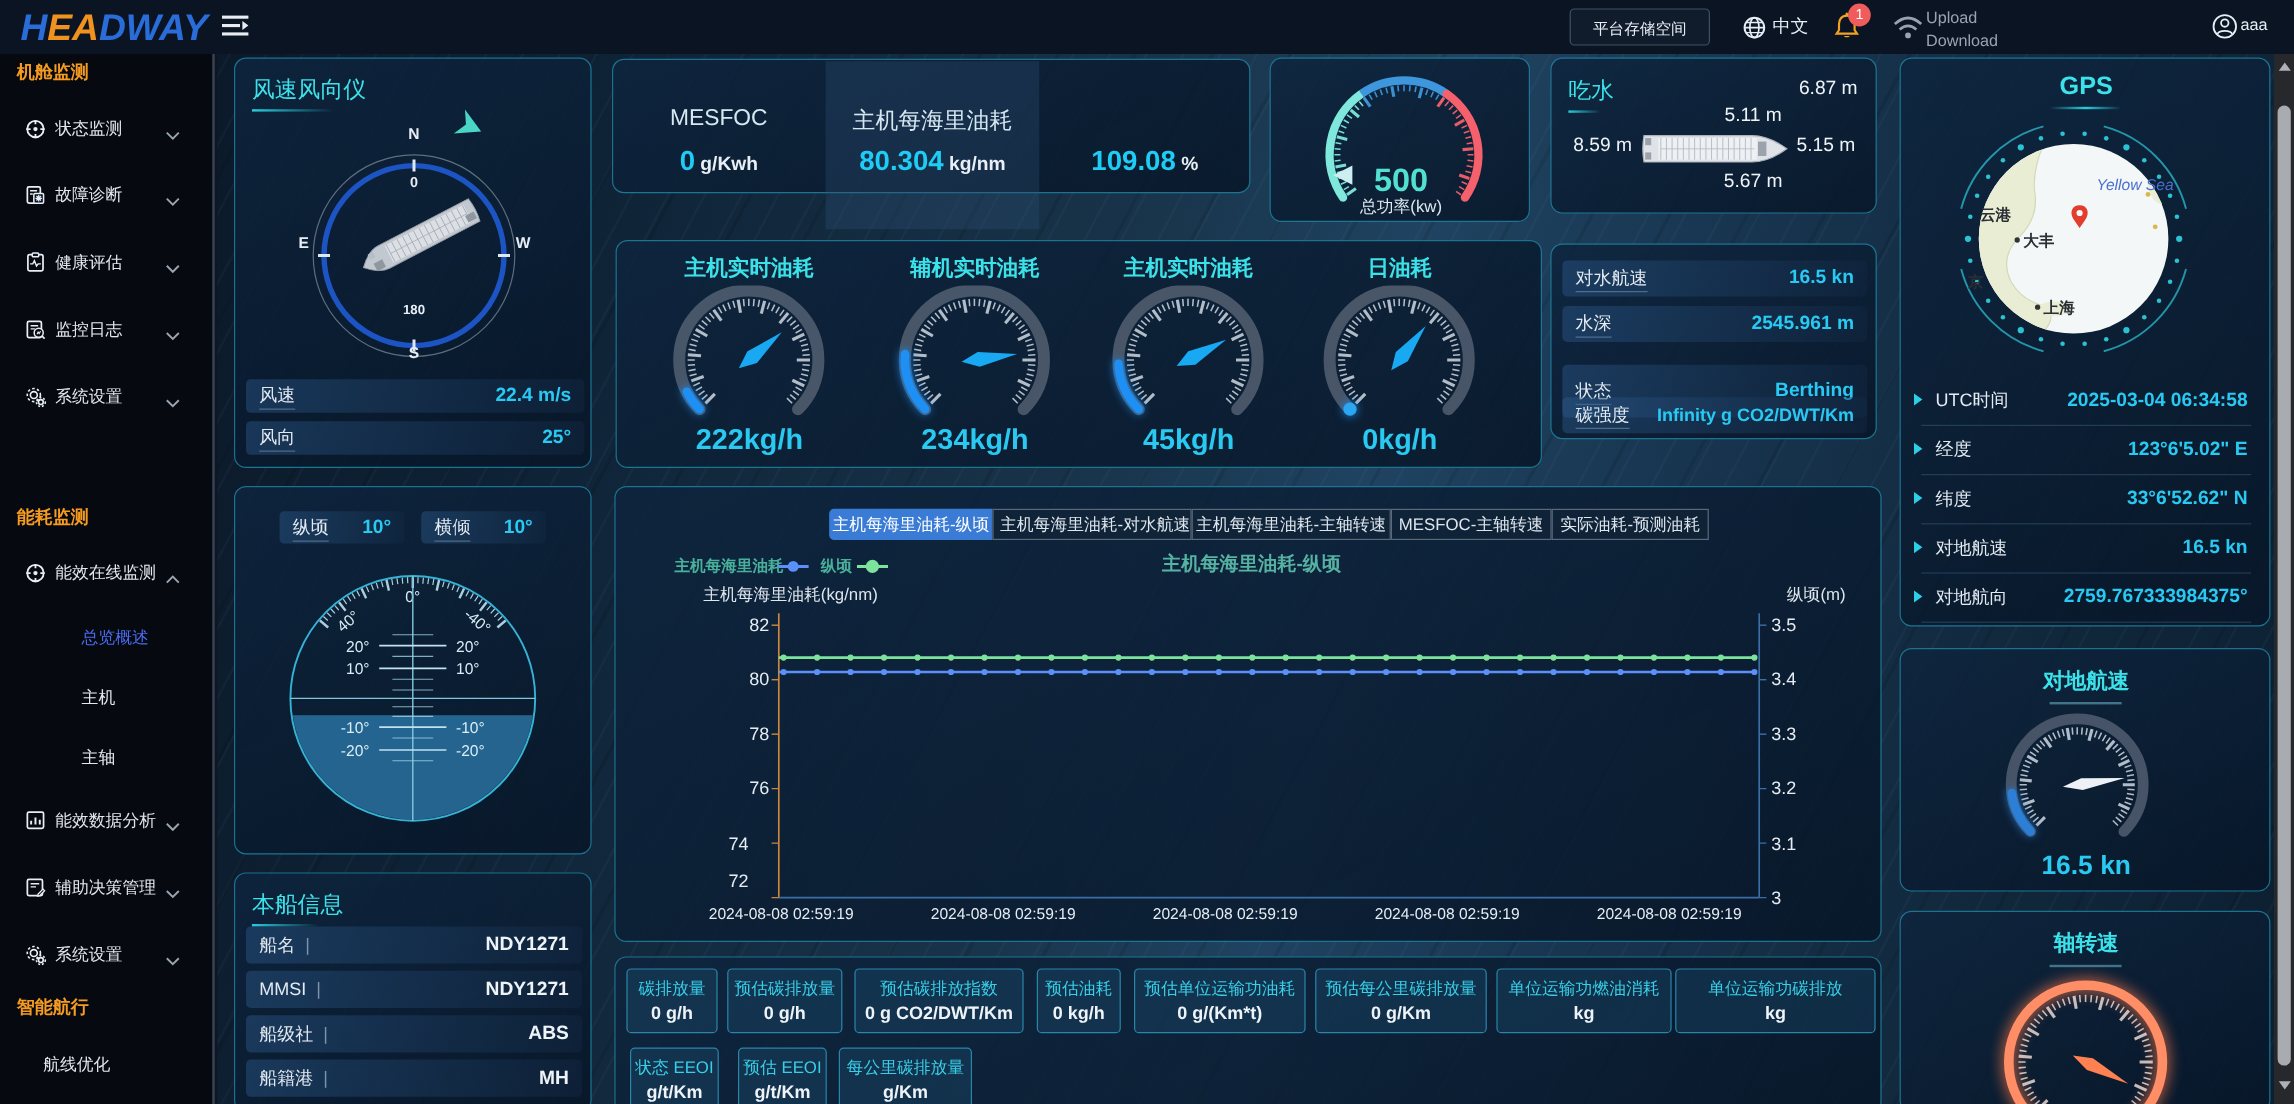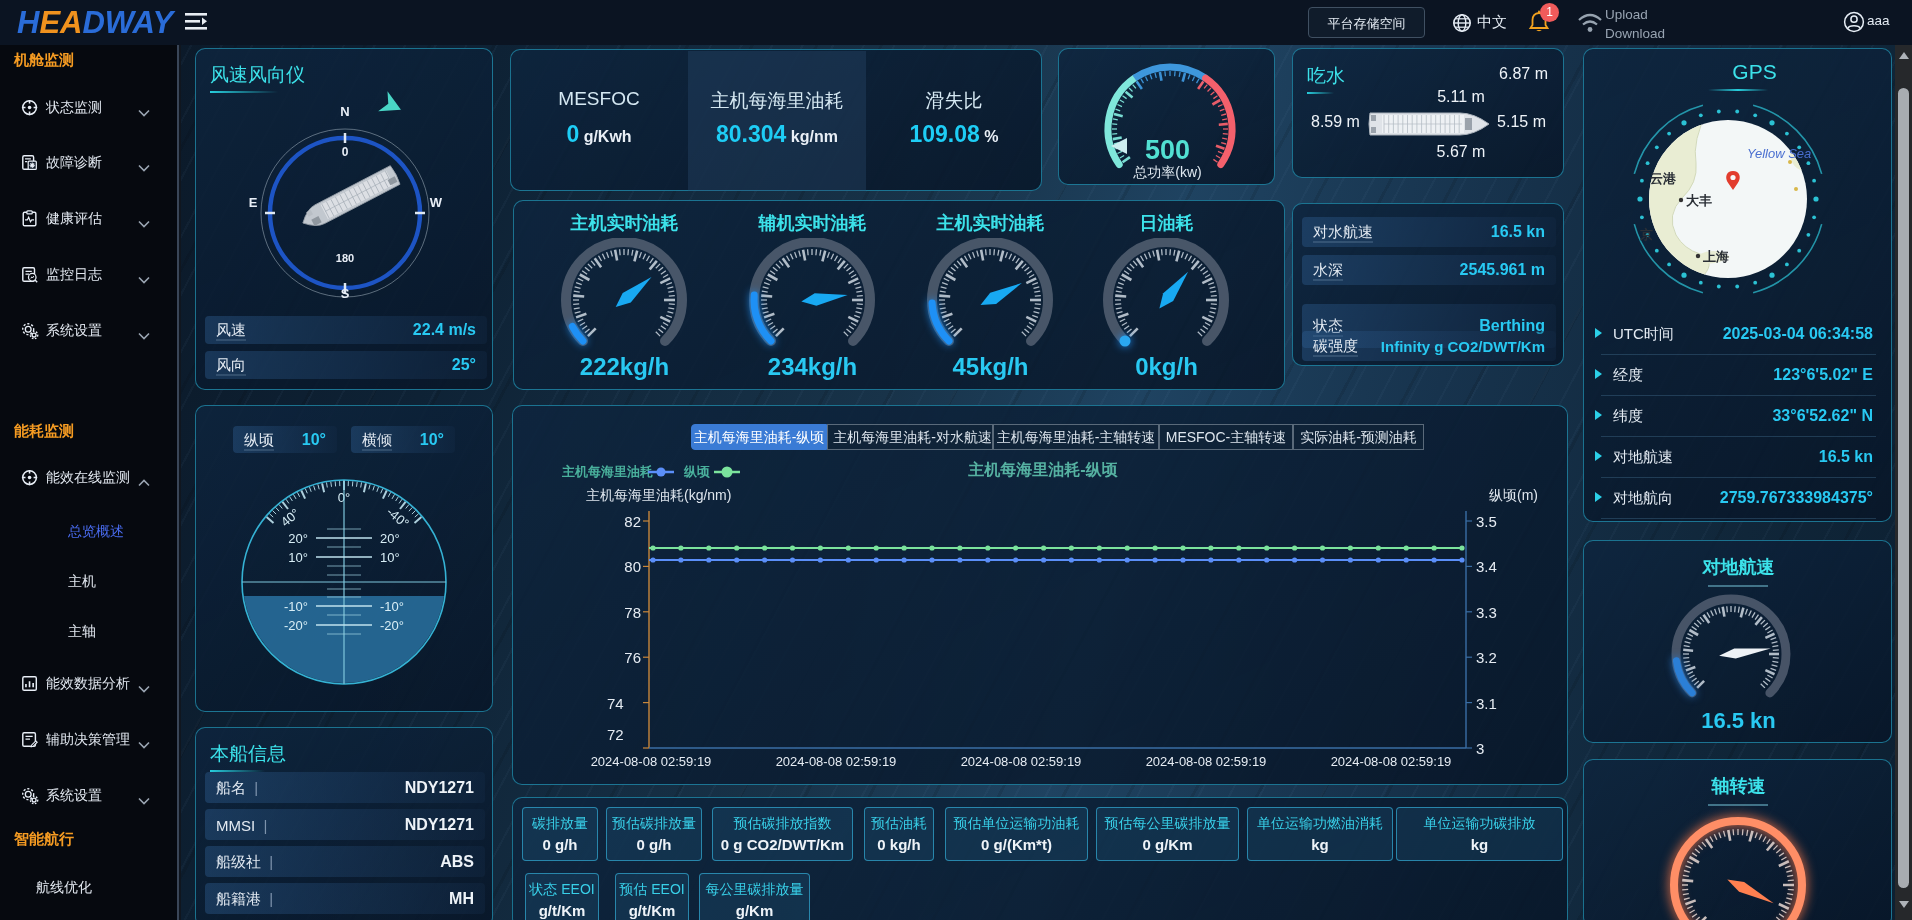--- a/index.html
+++ b/index.html
@@ -341,27 +341,26 @@
       </div>
 <div class="row" style="left:9px;top:118px;width:280px;height:31px">
         <span class="lab">船级社&nbsp;&nbsp;<span style="color:#7d93ac">|</span></span>
         <span class="valw">ABS</span>
       </div>
 <div class="row" style="left:9px;top:155px;width:280px;height:31px">
         <span class="lab">船籍港&nbsp;&nbsp;<span style="color:#7d93ac">|</span></span>
         <span class="valw">MH</span>
       </div>
 </div>
-<div class="panel" style="left:510px;top:49px;width:532px;height:142px">
+<div class="panel" style="left:510px;top:49px;width:532px;height:112px">
 <div style="position:absolute;left:177px;top:1px;width:178px;height:140px;background:rgba(48,80,118,0.32)"></div>
 <div style="position:absolute;left:-62px;top:38px;width:300px;text-align:center;color:#d5e8f2;font-size:19px">MESFOC</div>
 <div style="position:absolute;left:-62px;top:71px;width:300px;text-align:center"><span style="color:#1ecdf5;font-weight:bold;font-size:23px">0</span> <span style="color:#e9eff6;font-weight:bold;font-size:16px">g/Kwh</span></div>
 <div style="position:absolute;left:116px;top:38px;width:300px;text-align:center;color:#d5e8f2;font-size:19px">主机每海里油耗</div>
 <div style="position:absolute;left:116px;top:71px;width:300px;text-align:center"><span style="color:#1ecdf5;font-weight:bold;font-size:23px">80.304</span> <span style="color:#e9eff6;font-weight:bold;font-size:16px">kg/nm</span></div>
-<div style="position:absolute;left:293px;top:38px;width:300px;text-align:center;color:#d5e8f2;font-size:19px">滑失比</div>
 <div style="position:absolute;left:293px;top:71px;width:300px;text-align:center"><span style="color:#1ecdf5;font-weight:bold;font-size:23px">109.08</span> <span style="color:#e9eff6;font-weight:bold;font-size:16px">%</span></div>
 </div>
 <div class="panel" style="left:1058px;top:48px;width:217px;height:137px">
 <svg width="217" height="137" viewBox="0 0 217 137" style="position:absolute;left:0;top:0">
         <path d="M 60.21 115.56 A 62 62 0 0 1 75.44 29.21" fill="none" stroke="#7fe7db" stroke-width="7" stroke-linecap="round"></path>
         <path d="M 75.44 29.21 A 62 62 0 0 1 146.56 29.21" fill="none" stroke="#3e97dc" stroke-width="7" stroke-linecap="butt"></path>
         <path d="M 146.56 29.21 A 62 62 0 0 1 161.79 115.56" fill="none" stroke="#f4606c" stroke-width="7" stroke-linecap="round"></path>
         <line x1="63.5" y1="113.3" x2="70.9" y2="108.1" stroke="#7fe7db" stroke-width="2.6" stroke-opacity="0.95"></line>
         <line x1="60.8" y1="109.0" x2="65.1" y2="106.5" stroke="#7fe7db" stroke-width="1.3" stroke-opacity="0.95"></line>
         <line x1="58.4" y1="104.5" x2="63.0" y2="102.4" stroke="#7fe7db" stroke-width="1.3" stroke-opacity="0.95"></line>
@@ -893,21 +892,21 @@
 <div class="tile" style="left:102px;top:75px;width:74px">
         <div class="tl">预估 EEOI</div>
         <div class="tv">g/t/Km</div>
       </div>
 <div class="tile" style="left:186px;top:75px;width:111px">
         <div class="tl">每公里碳排放量</div>
         <div class="tv">g/Km</div>
       </div>
 </div>
 <div class="panel" style="left:1583px;top:48px;width:309px;height:474px">
-<div style="position:absolute;left:16px;top:11px;width:309px;text-align:center;color:#3ce2ea;font-size:21px;font-weight:normal">GPS</div>
+<div style="position:absolute;left:0;top:11px;width:309px;text-align:center;color:#3ce2ea;font-size:21px;font-weight:bold">GPS</div>
 <div style="position:absolute;left:124px;top:40px;width:60px;height:2px;background:linear-gradient(90deg,rgba(39,206,221,0),#27cedd,rgba(39,206,221,0))"></div>
 <div style="position:absolute;left:0;top:0;width:309px;height:300px">
         <svg width="309" height="300" viewBox="0 0 309 300" style="position:absolute;left:0;top:0">
           <circle cx="232.0" cy="150.0" r="2.6" fill="#2fd4e6" fill-opacity="0.9"></circle>
           <circle cx="230.1" cy="131.7" r="1.9" fill="#2fd4e6" fill-opacity="0.9"></circle>
           <circle cx="224.4" cy="114.2" r="1.9" fill="#2fd4e6" fill-opacity="0.9"></circle>
           <circle cx="215.2" cy="98.3" r="1.9" fill="#2fd4e6" fill-opacity="0.9"></circle>
           <circle cx="202.9" cy="84.6" r="1.9" fill="#2fd4e6" fill-opacity="0.9"></circle>
           <circle cx="188.0" cy="73.8" r="2.6" fill="#2fd4e6" fill-opacity="0.9"></circle>
           <circle cx="171.2" cy="66.3" r="1.9" fill="#2fd4e6" fill-opacity="0.9"></circle>

